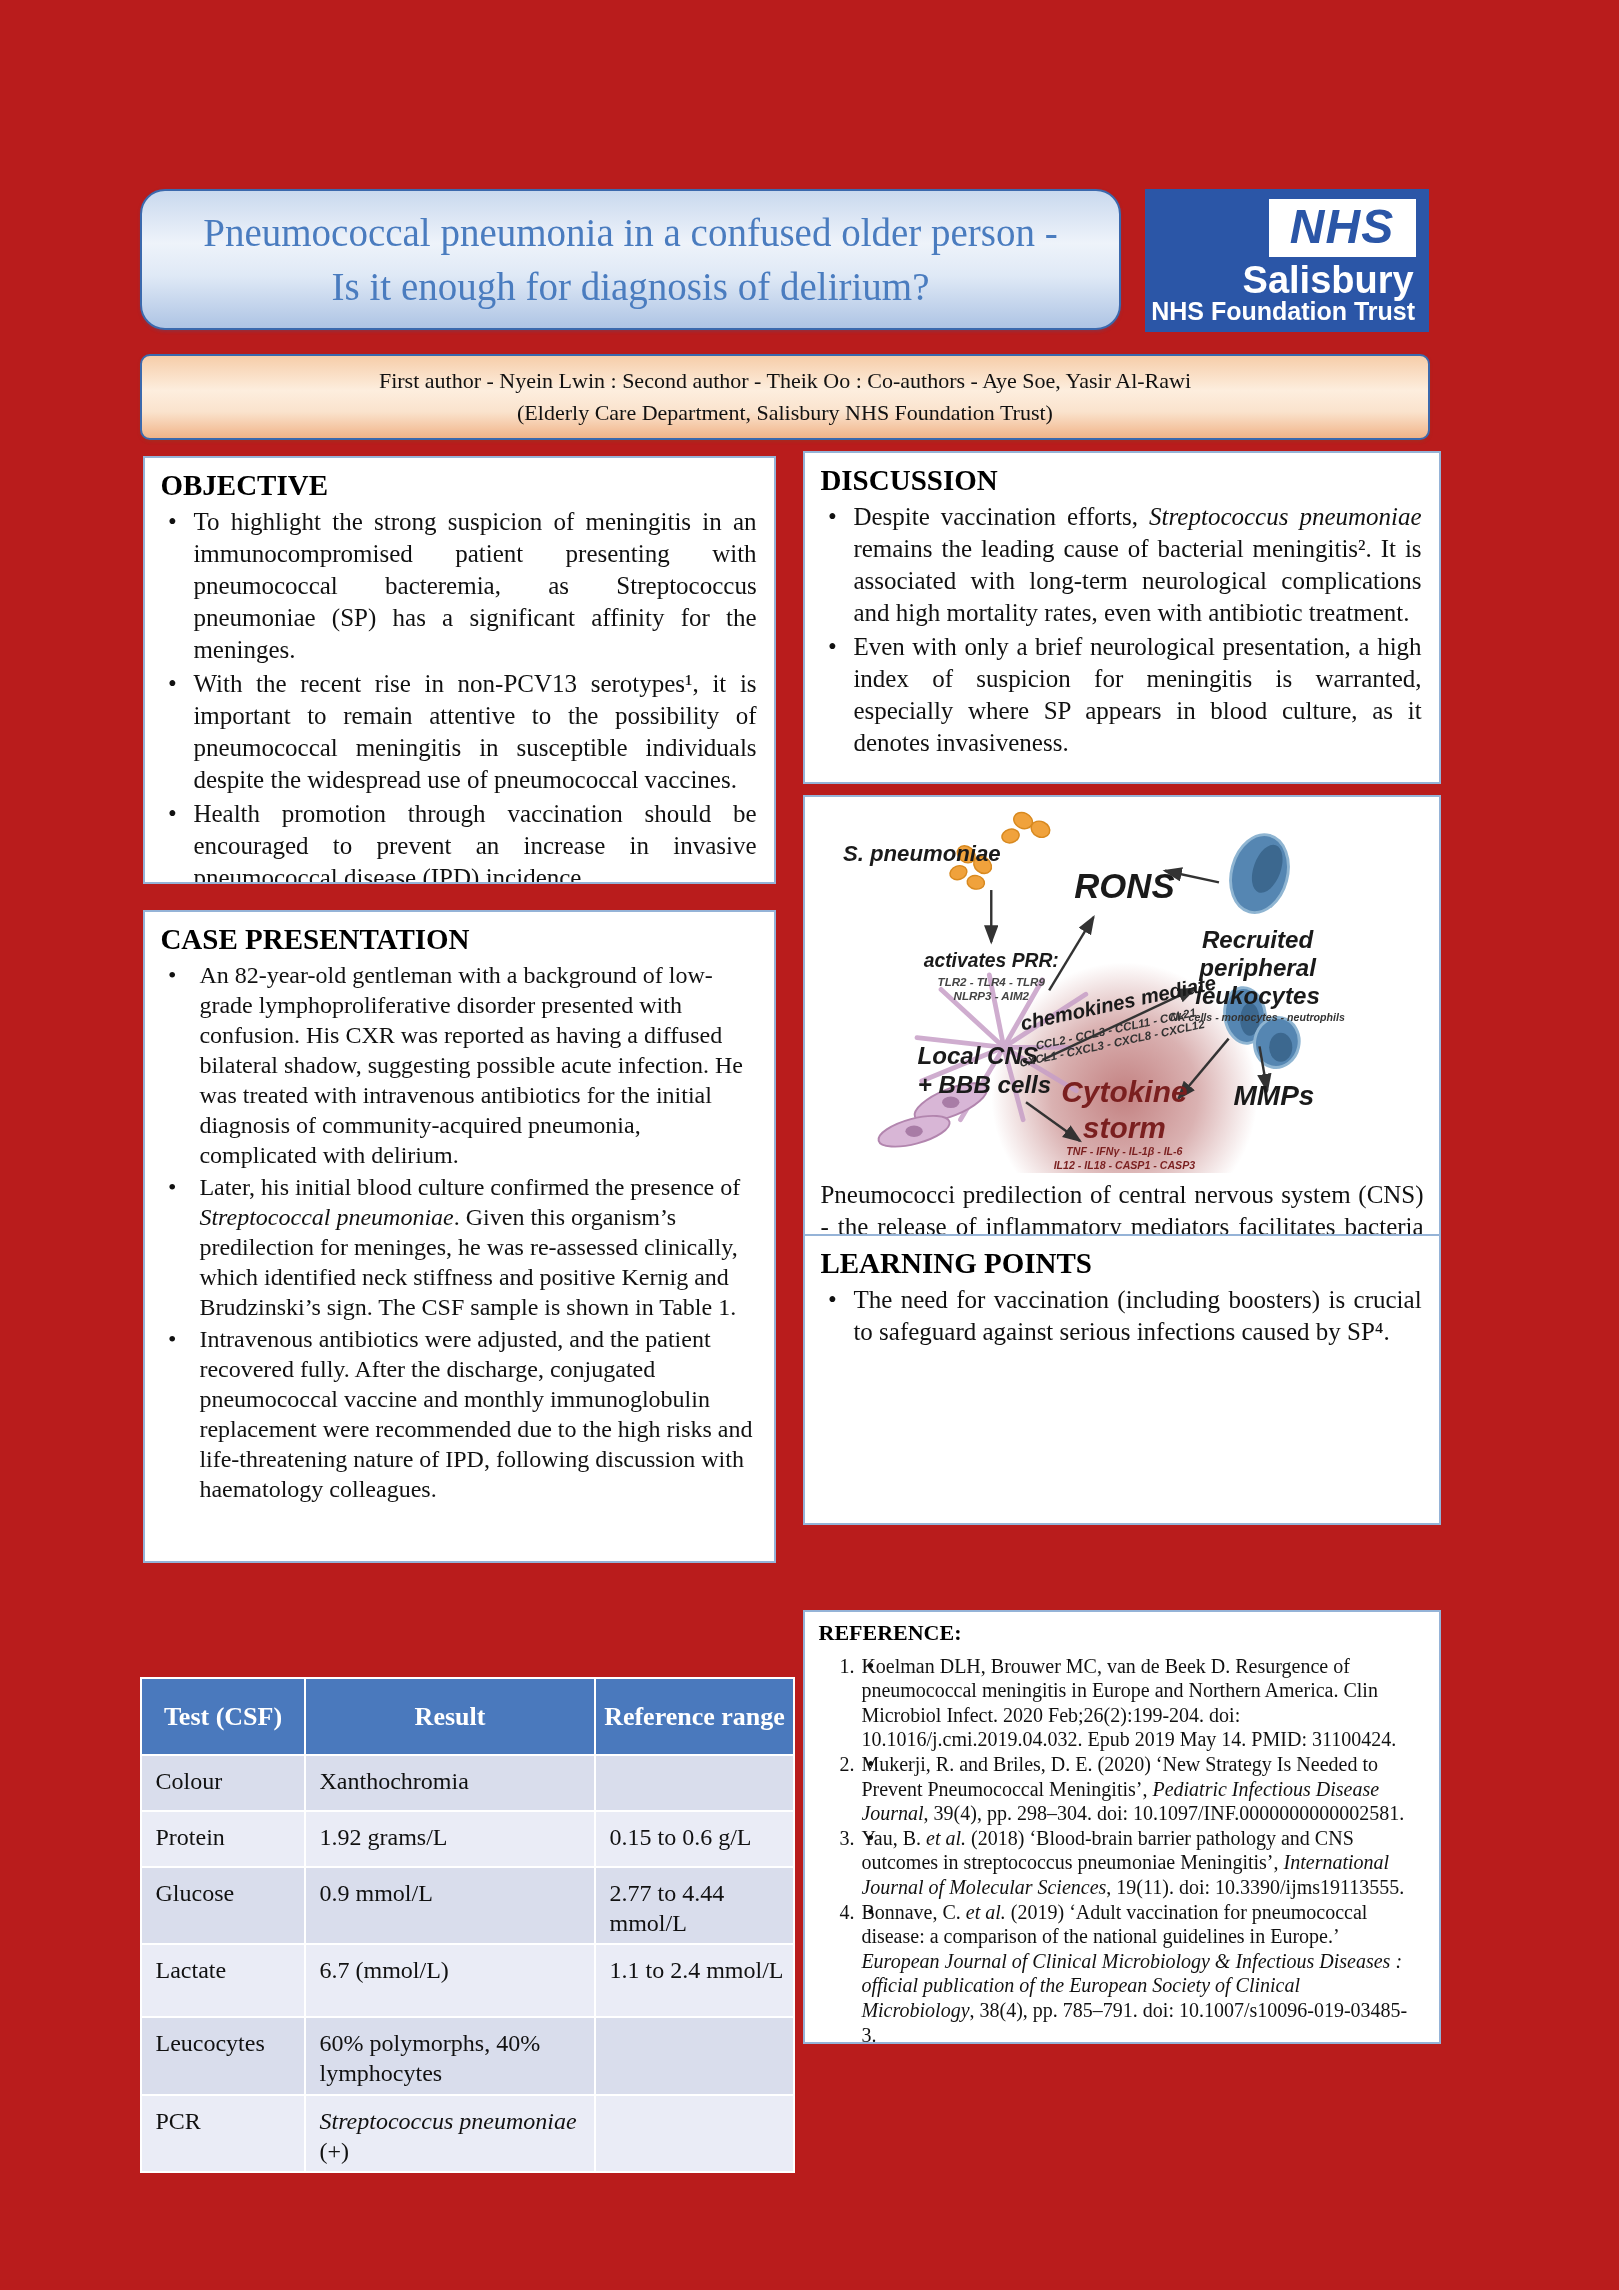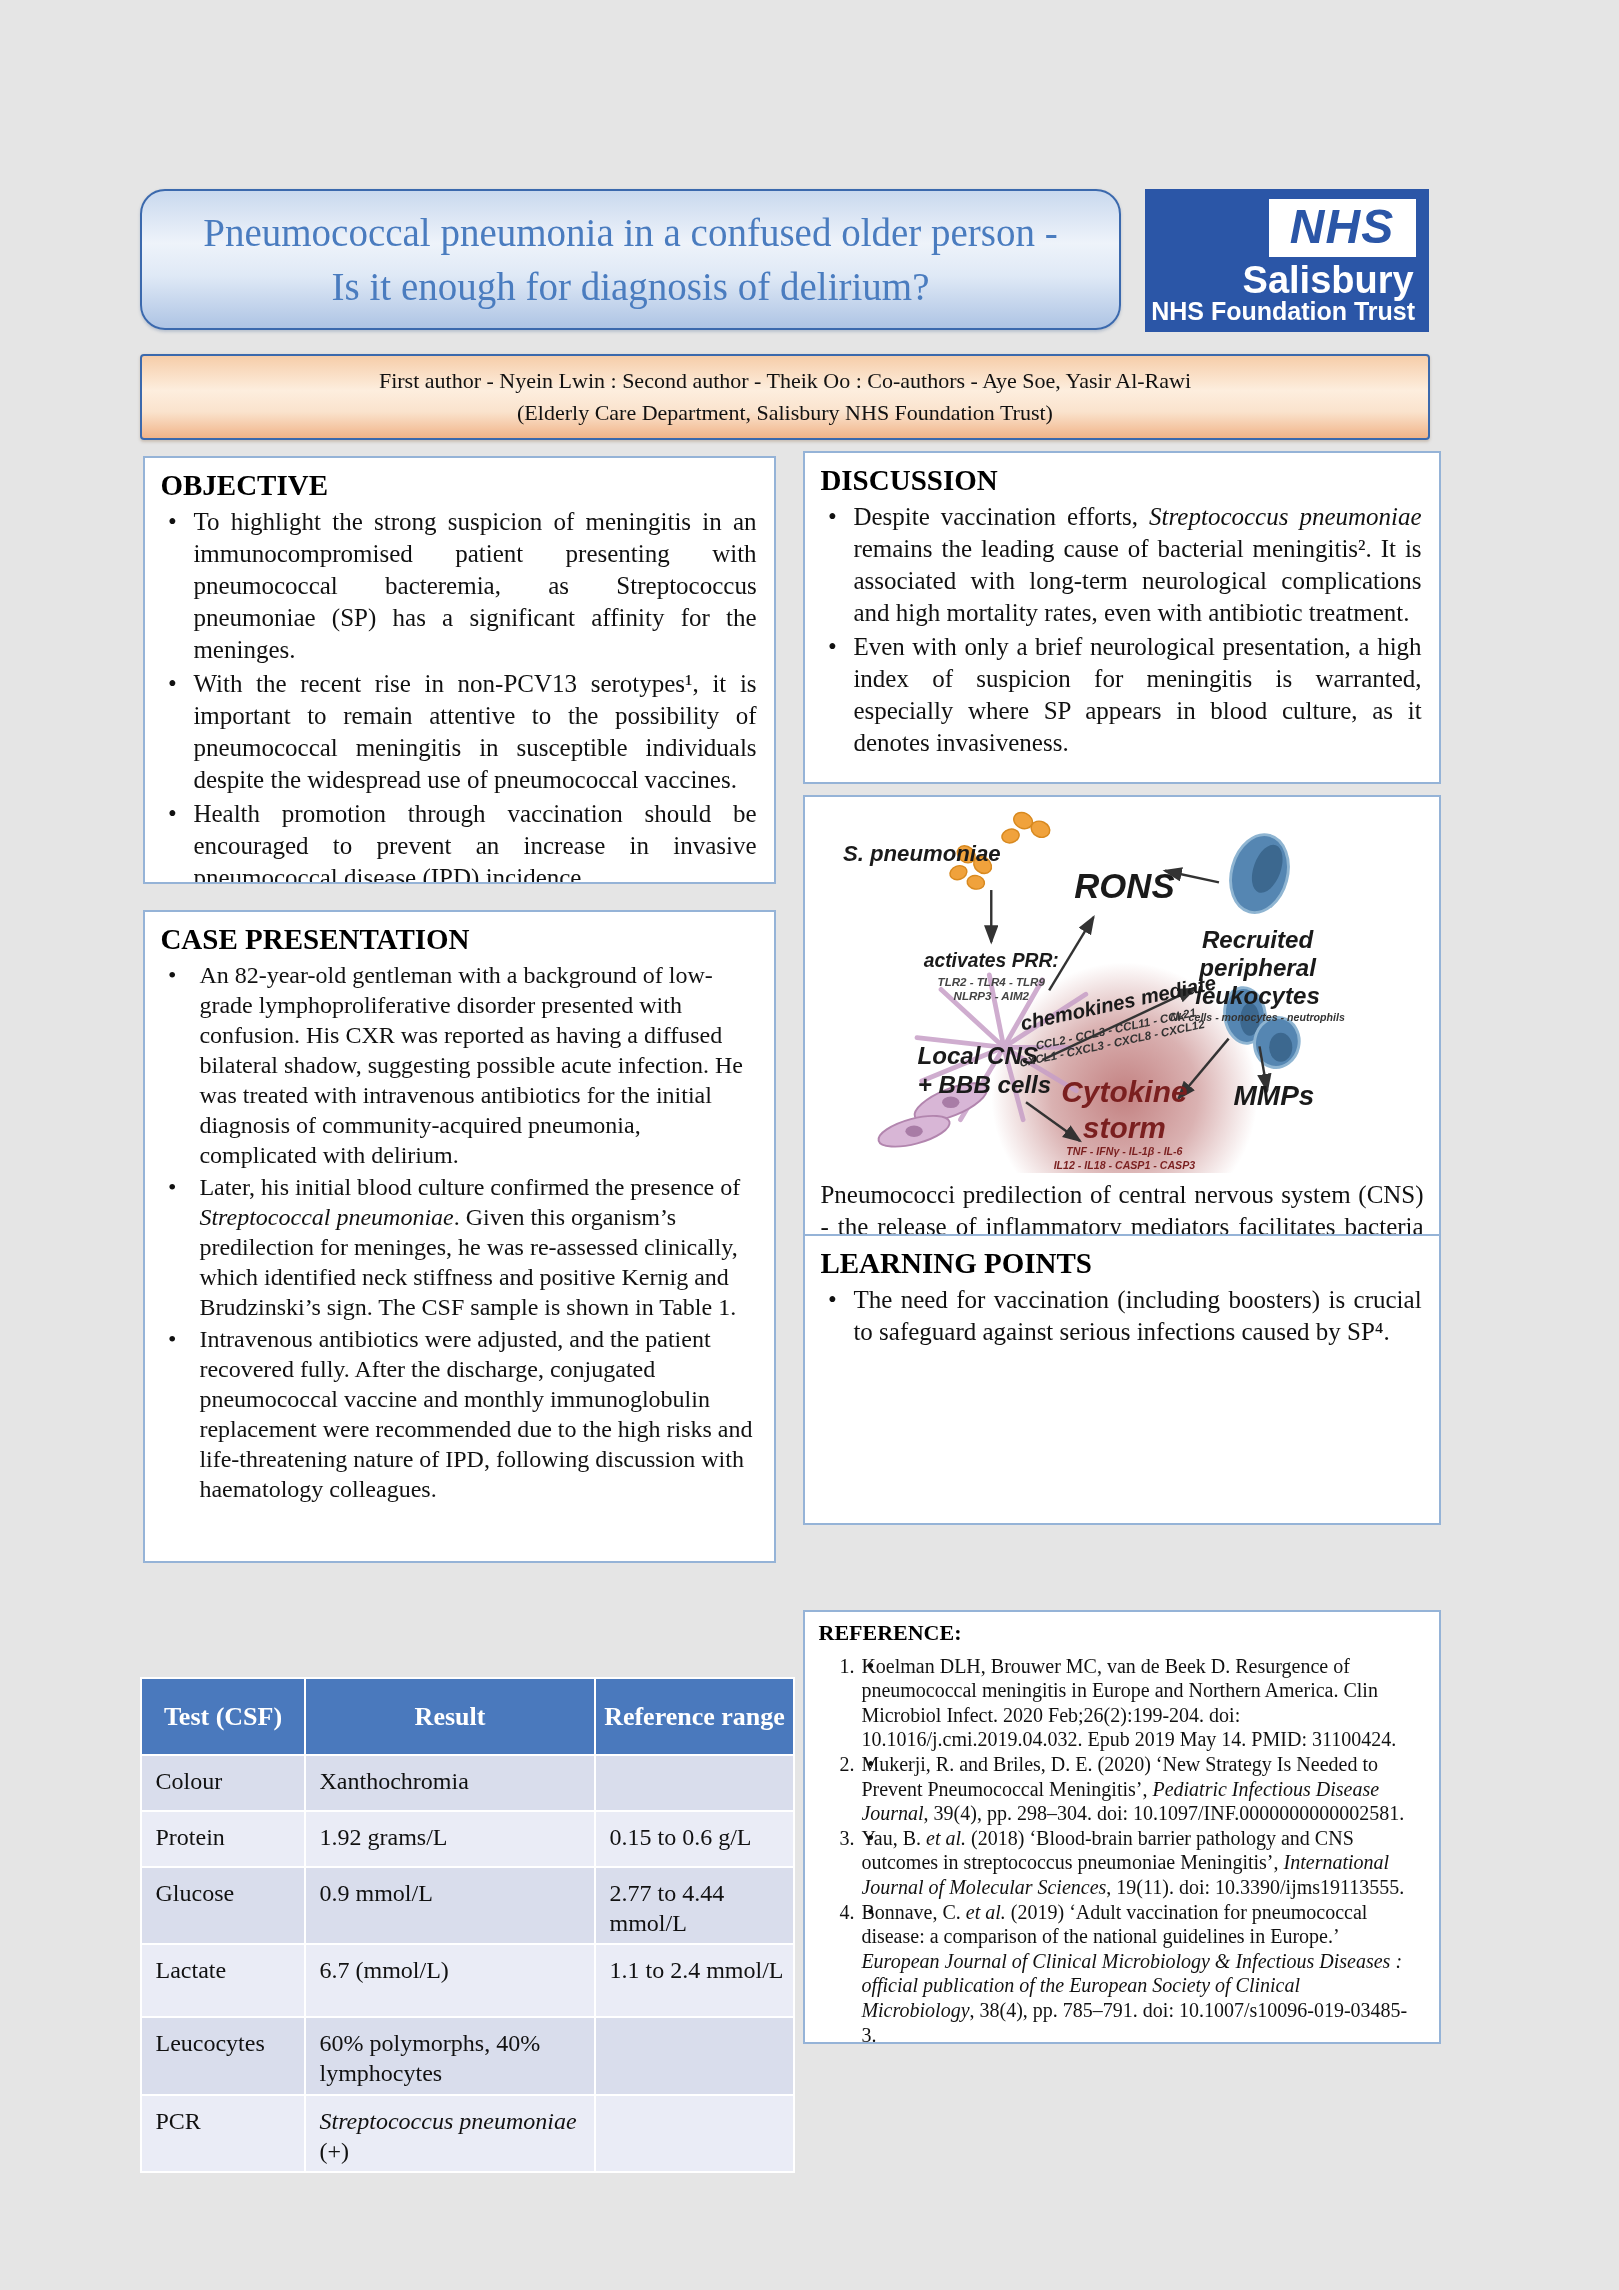--- a/index.html
+++ b/index.html
@@ -1,37 +1,37 @@
 <!DOCTYPE html>
 <html><head>
 <meta charset="utf-8">
 <style>
   html,body{margin:0;padding:0;background:#ffffff;}
-  .page{position:relative;width:1619px;height:2290px;background:#e5e5e5;font-family:"Liberation Serif",serif;color:#111;overflow:hidden;}
+  .page{position:relative;width:1619px;height:2290px;background:#b91c1c;font-family:"Liberation Serif",serif;color:#111;overflow:hidden;}
 
   
   .title-box{position:absolute;left:140px;top:189px;width:981px;height:141px;box-sizing:border-box;
     border:2.9px solid #3b69ad;border-radius:25px;
     background:linear-gradient(180deg,#c9d9ee 0%,#eef3fa 38%,#dfe9f6 62%,#aec4e4 100%);
     display:flex;flex-direction:column;justify-content:center;align-items:center;
     box-shadow:0 1.9px 2.9px rgba(60,90,140,.25);}
   .title-line{font-size:39px;line-height:54px;color:#4a7cbf;text-align:center;}
 
   .nhs-logo{position:absolute;left:1145px;top:189px;width:284px;height:143px;background:#2b56a7;}
   .nhs-tab{position:absolute;right:13.5px;top:9.7px;width:147px;height:58px;background:#ffffff;
     display:flex;align-items:flex-start;justify-content:center;}
   .nhs-tab span{font-family:"Liberation Sans",sans-serif;font-weight:bold;font-style:italic;
     font-size:48px;color:#2b56a7;letter-spacing:1px;}
   .nhs-org{position:absolute;right:15.4px;top:70px;font-family:"Liberation Sans",sans-serif;
     font-weight:bold;font-size:38px;color:#ffffff;}
   .nhs-sub{position:absolute;left:0;right:7.7px;bottom:5.8px;text-align:center;font-family:"Liberation Sans",sans-serif;
     font-weight:bold;font-size:25px;color:#ffffff;}
 
   .authors-bar{position:absolute;left:140px;top:354px;width:1290px;height:86px;box-sizing:border-box;
-    border:2.9px solid #3b69ad;border-radius:4px;
+    border:2.9px solid #3b69ad;border-radius:10px;
     background:linear-gradient(180deg,#f6cda9 0%,#fdeede 42%,#fae3cd 68%,#f1b489 100%);
     display:flex;flex-direction:column;justify-content:center;align-items:center;
     box-shadow:0 1.9px 2.9px rgba(120,80,40,.25);}
   .authors-line{font-size:22px;line-height:32px;color:#111;text-align:center;}
 
   
   .sect{position:absolute;box-sizing:border-box;background:#ffffff;border:2.9px solid #95b3d7;padding:7.7px 17.4px 7.7px 15.4px;overflow:hidden;}
   .sect h2{margin:1.9px 0 3.9px 0;font-size:29px;line-height:35px;font-weight:bold;color:#000;}
   .sect ul{margin:0;padding:0;list-style:none;}
   .sect li{position:relative;padding-left:33px;font-size:25px;line-height:32px;margin:0 0 1.9px 0;}

